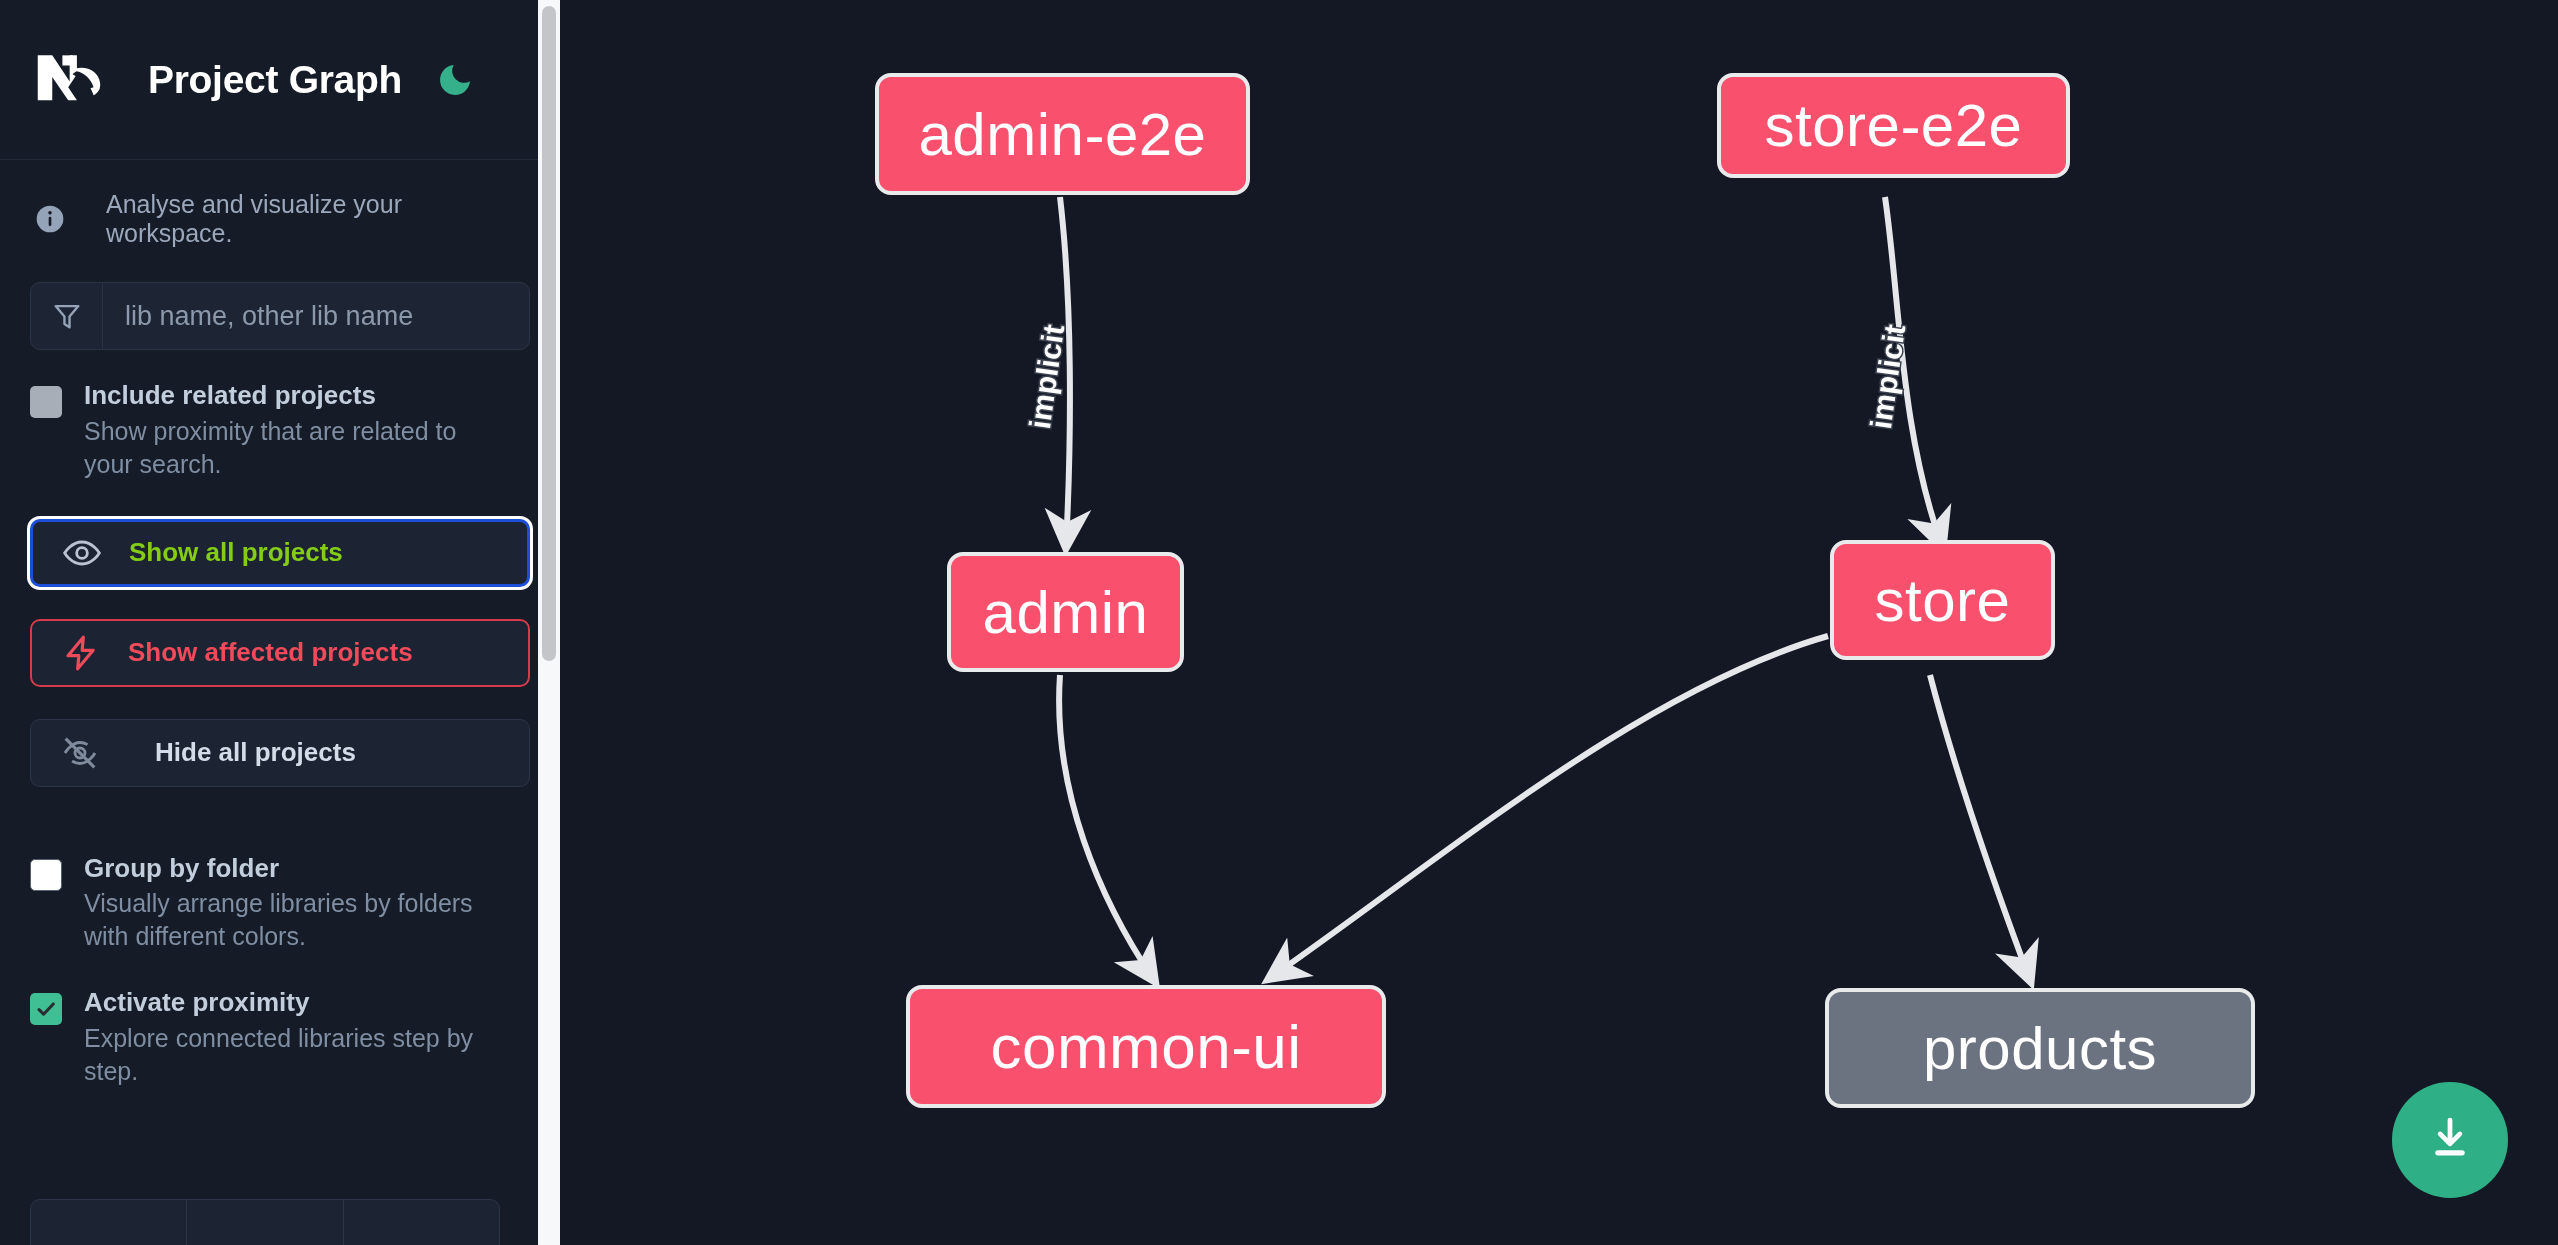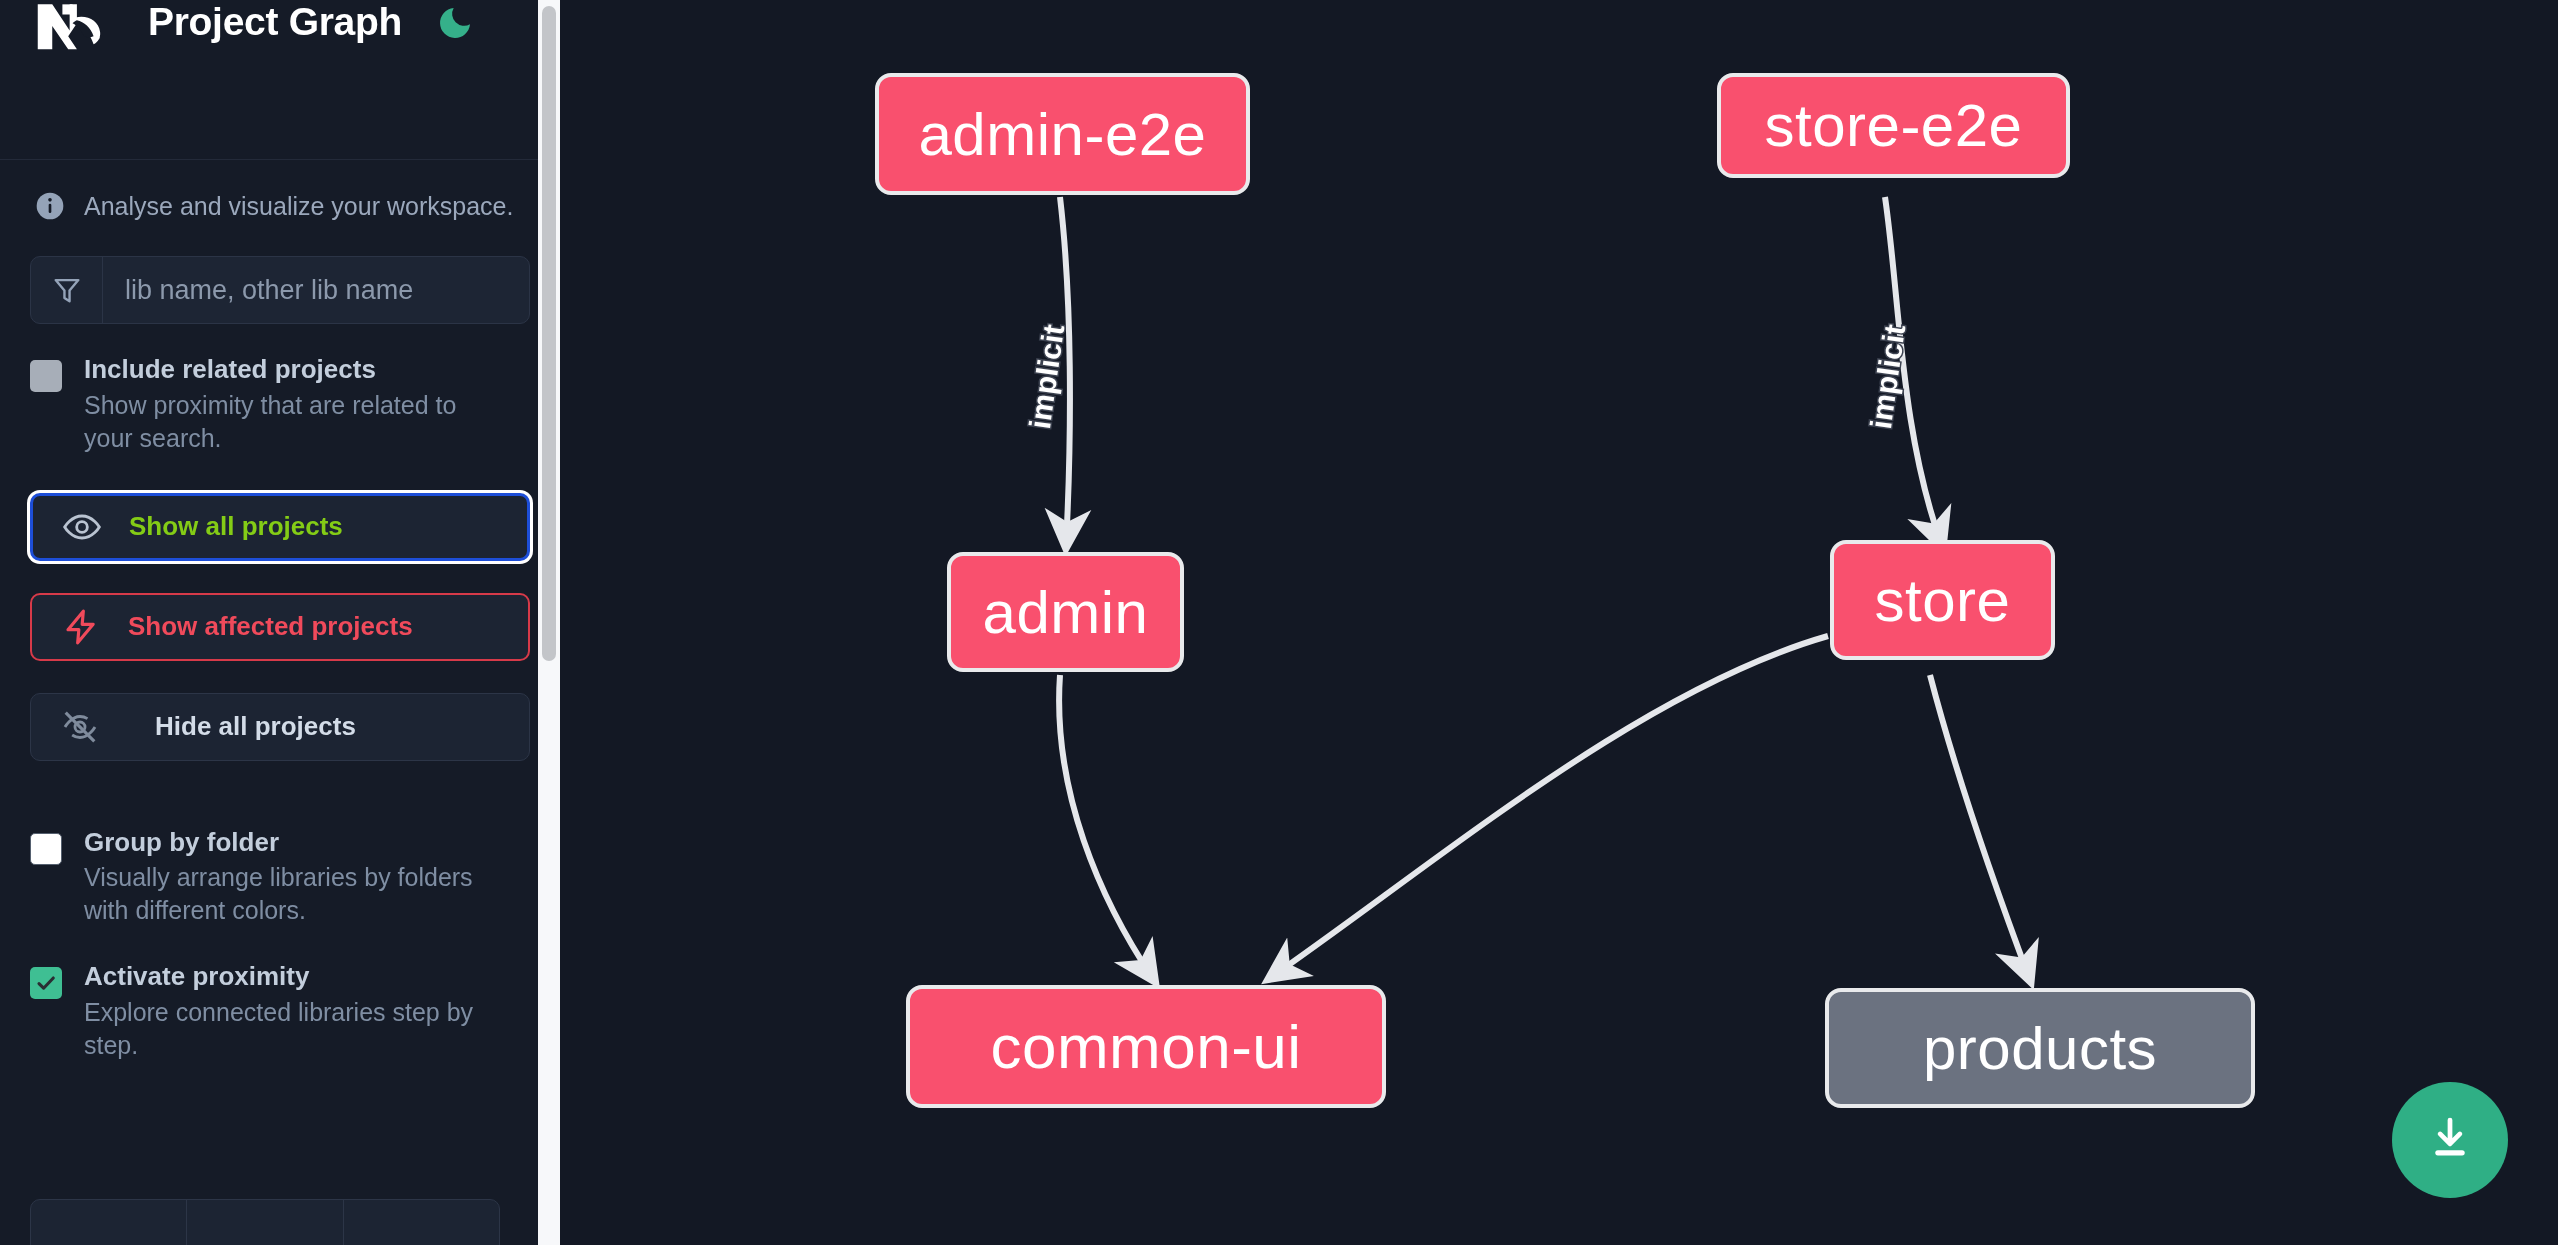--- a/index.html
+++ b/index.html
@@ -28,21 +28,21 @@
   #sidebar-scroll-thumb {
     position: absolute; right: 4px; top: 6px;
     width: 14px; height: 655px;
     background: #C3C5C9;
     border-radius: 7px;
     z-index: 6;
   }
 
   .sb-header {
     height: 160px;
-    display: flex; 
+    display: flex; align-items: center;
     padding-left: 30px;
     border-bottom: 1px solid #232A39;
   }
   .nx-logo { width: 88px; height: 58px; flex: 0 0 88px; }
   .sb-title {
     color: #FFFFFF;
     font-size: 39px;
     font-weight: 700;
     margin-left: 30px;
     letter-spacing: -0.3px;
@@ -53,21 +53,21 @@
     display: flex; align-items: center; justify-content: center;
     cursor: pointer;
   }
 
   .sb-info {
     display: flex; align-items: center;
     padding: 30px 30px 26px 34px;
   }
   .sb-info .ico { flex: 0 0 32px; width: 32px; height: 32px; }
   .sb-info .txt {
-    margin-left: 18px;
+    margin-left: 40px;
     color: #9BA8BC;
     font-size: 25px;
   }
 
   .sb-search {
     margin: 8px 30px 0 30px;
     height: 68px;
     background: #1D2534;
     border: 1px solid #2B3446;
     border-radius: 10px;

